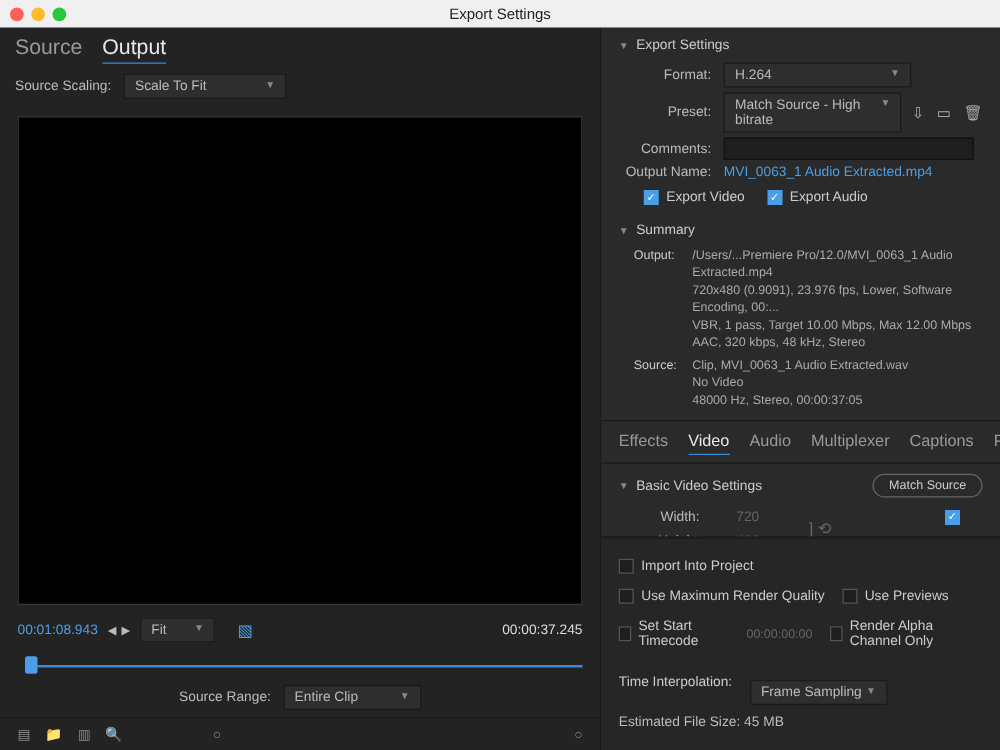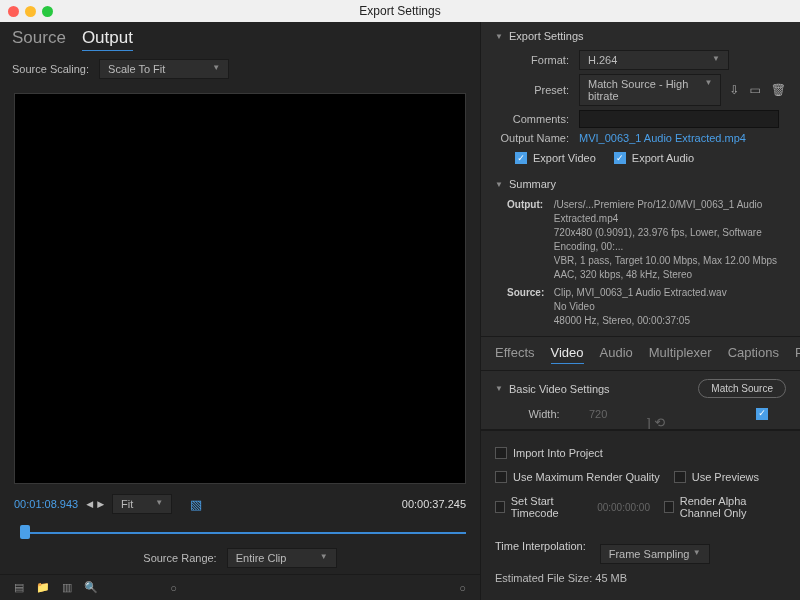--- a/index.html
+++ b/index.html
@@ -48,21 +48,21 @@
   .form-row .dropdown { flex: 1; max-width: 150px; }
   .icon-grp { display: flex; gap: 10px; margin-left: 8px; color: #aaa; font-size: 12px; }
   .comments-field { flex: 1; max-width: 200px; height: 18px; background: #1e1e1e; border: 1px solid #111; }
   .link { color: #4a9fe8; cursor: pointer; }
 
   .chk-row { display: flex; align-items: center; gap: 6px; font-size: 11px; color: #ccc; margin: 4px 0; }
   .chk { width: 12px; height: 12px; background: #4a9fe8; display: flex; align-items: center; justify-content: center; color: #fff; font-size: 9px; line-height: 1; }
   .chk.off { background: #1e1e1e; border: 1px solid #555; }
 
   .summary { font-size: 10px; line-height: 1.4; color: #aaa; padding-left: 12px; }
-  .summary .slabel { color: #ccc; display: inline-block; width: 44px; vertical-align: top; font-weight: bold; }
+  .summary .slabel { color: #ccc; display: inline-block; width: 44px; vertical-align: top; }
   .summary .sval { display: inline-block; width: calc(100% - 50px); }
 
   .subtabs { display: flex; gap: 16px; padding: 8px 14px 6px; font-size: 13px; border-bottom: 1px solid #1a1a1a; }
   .subtabs span { color: #999; cursor: pointer; }
   .subtabs span.active { color: #e8e8e8; border-bottom: 1px solid #3a8ad6; padding-bottom: 3px; }
 
   .match-btn { margin-left: auto; border: 1px solid #666; border-radius: 10px; padding: 3px 12px; font-size: 10px; color: #ccc; cursor: pointer; }
 
   .vid-row { display: flex; align-items: center; margin: 6px 14px; font-size: 11px; }
   .vid-row .lbl { width: 80px; text-align: center; color: #bbb; padding-right: 10px; }

